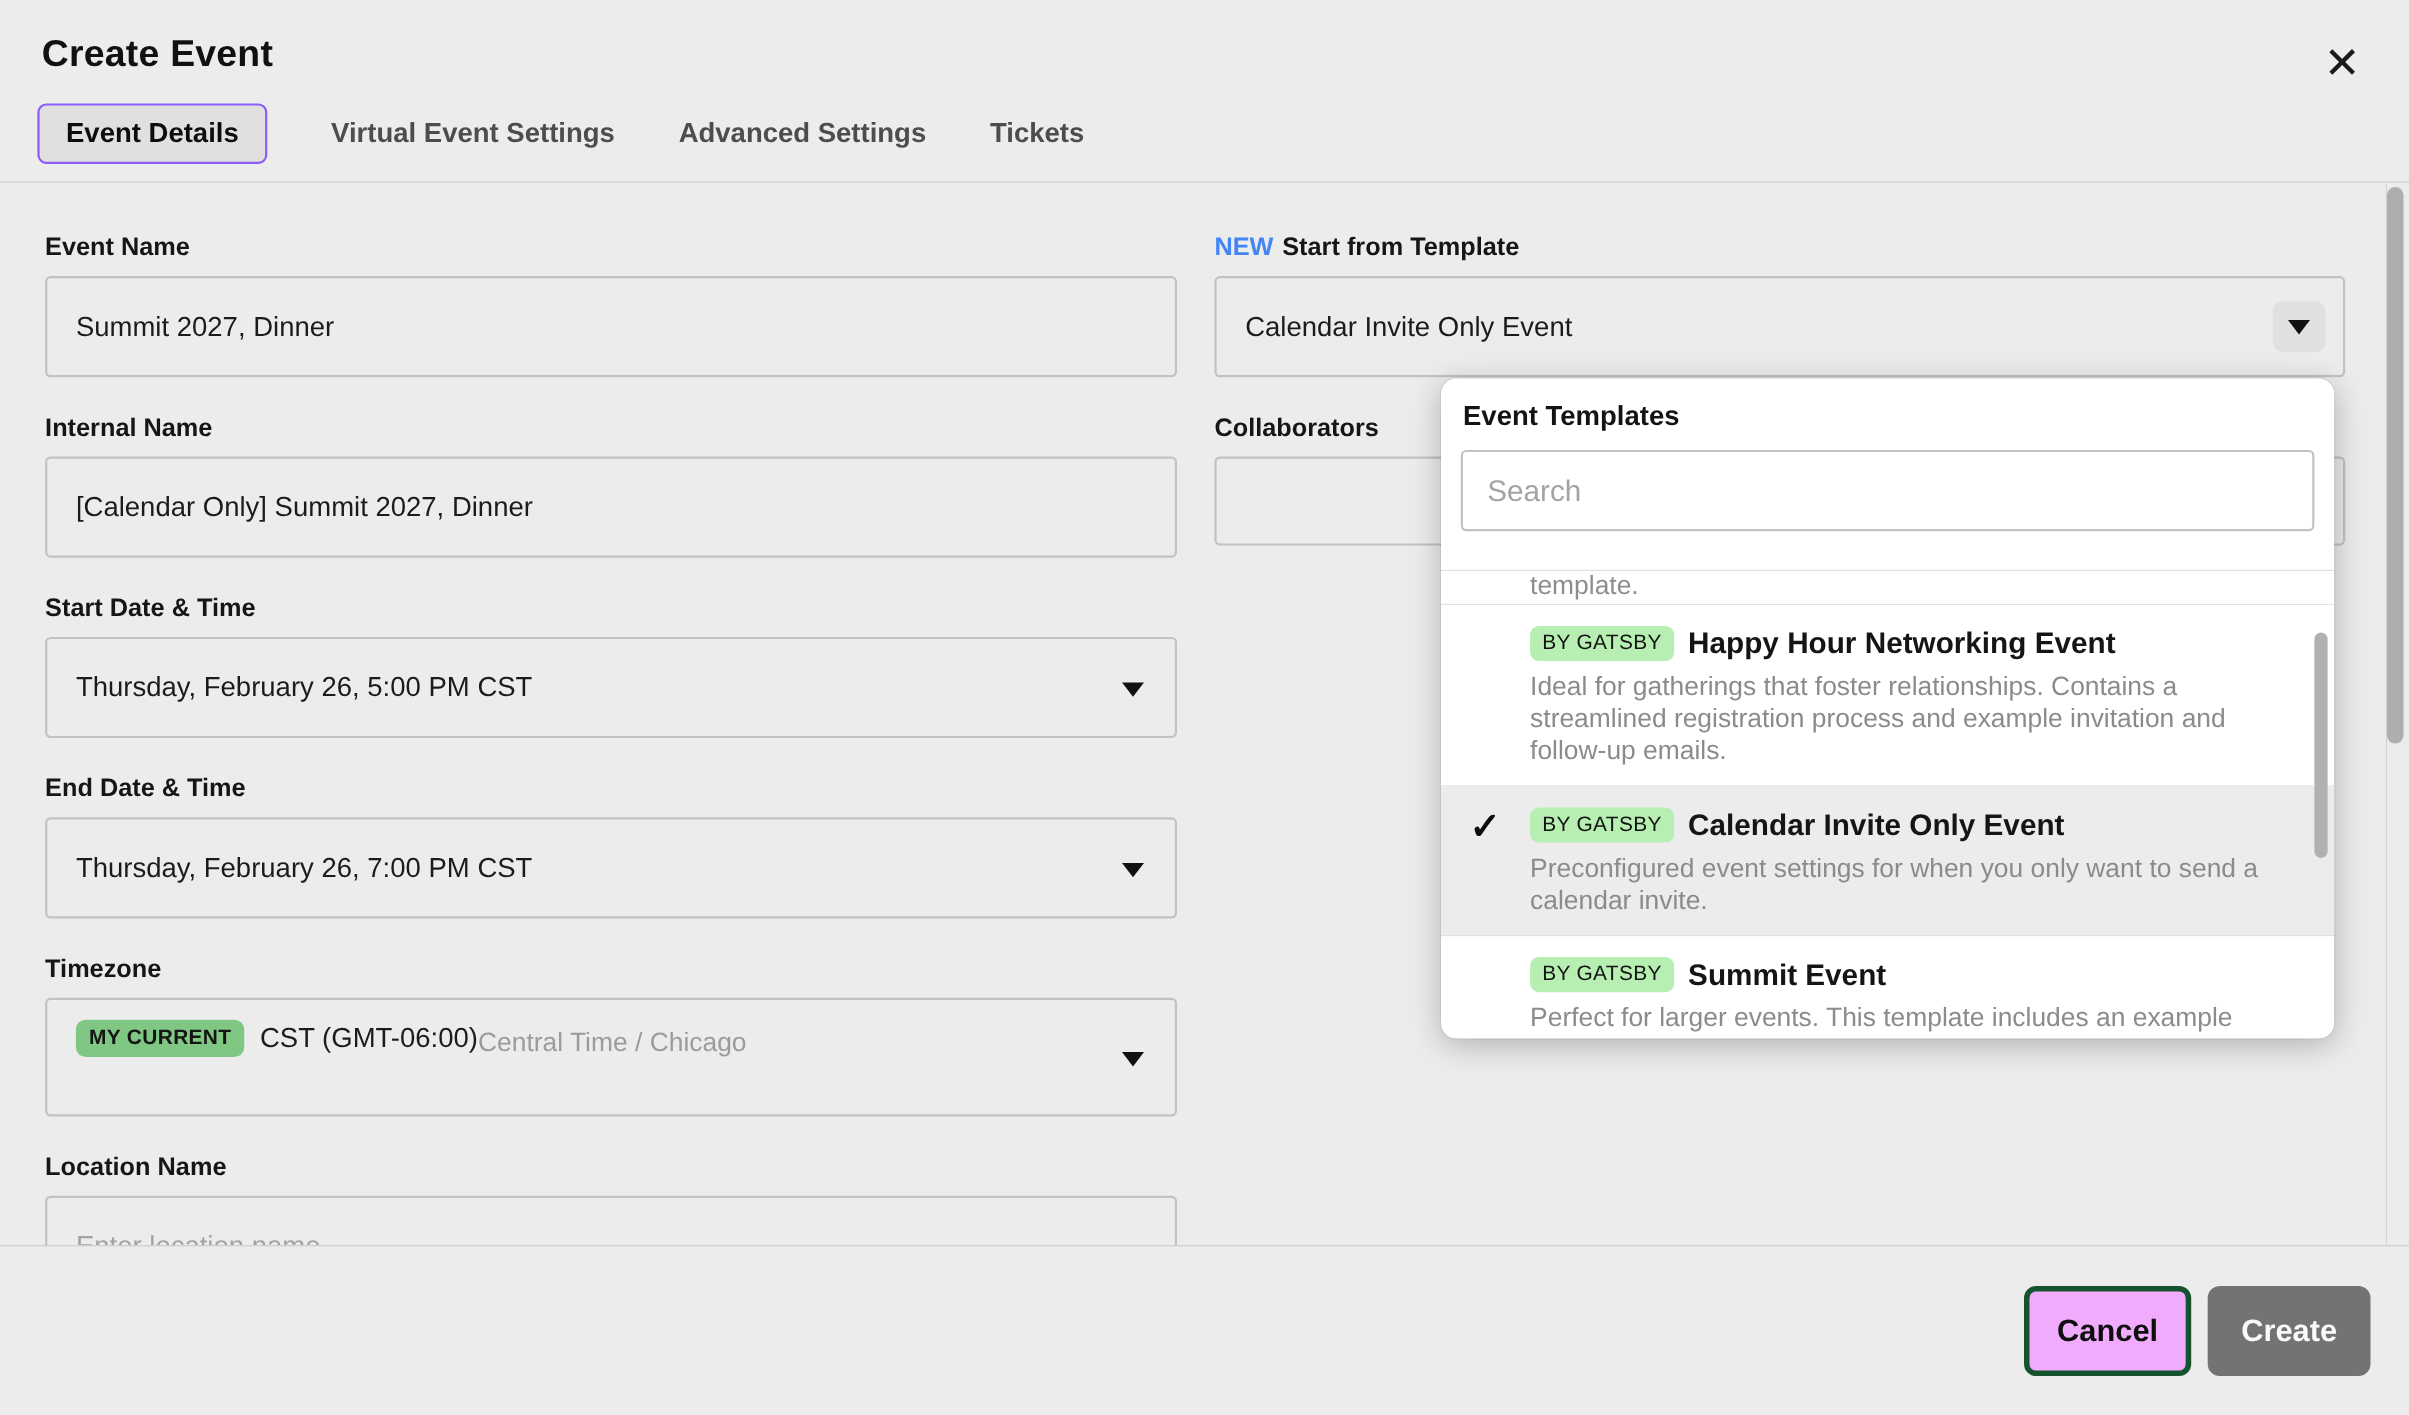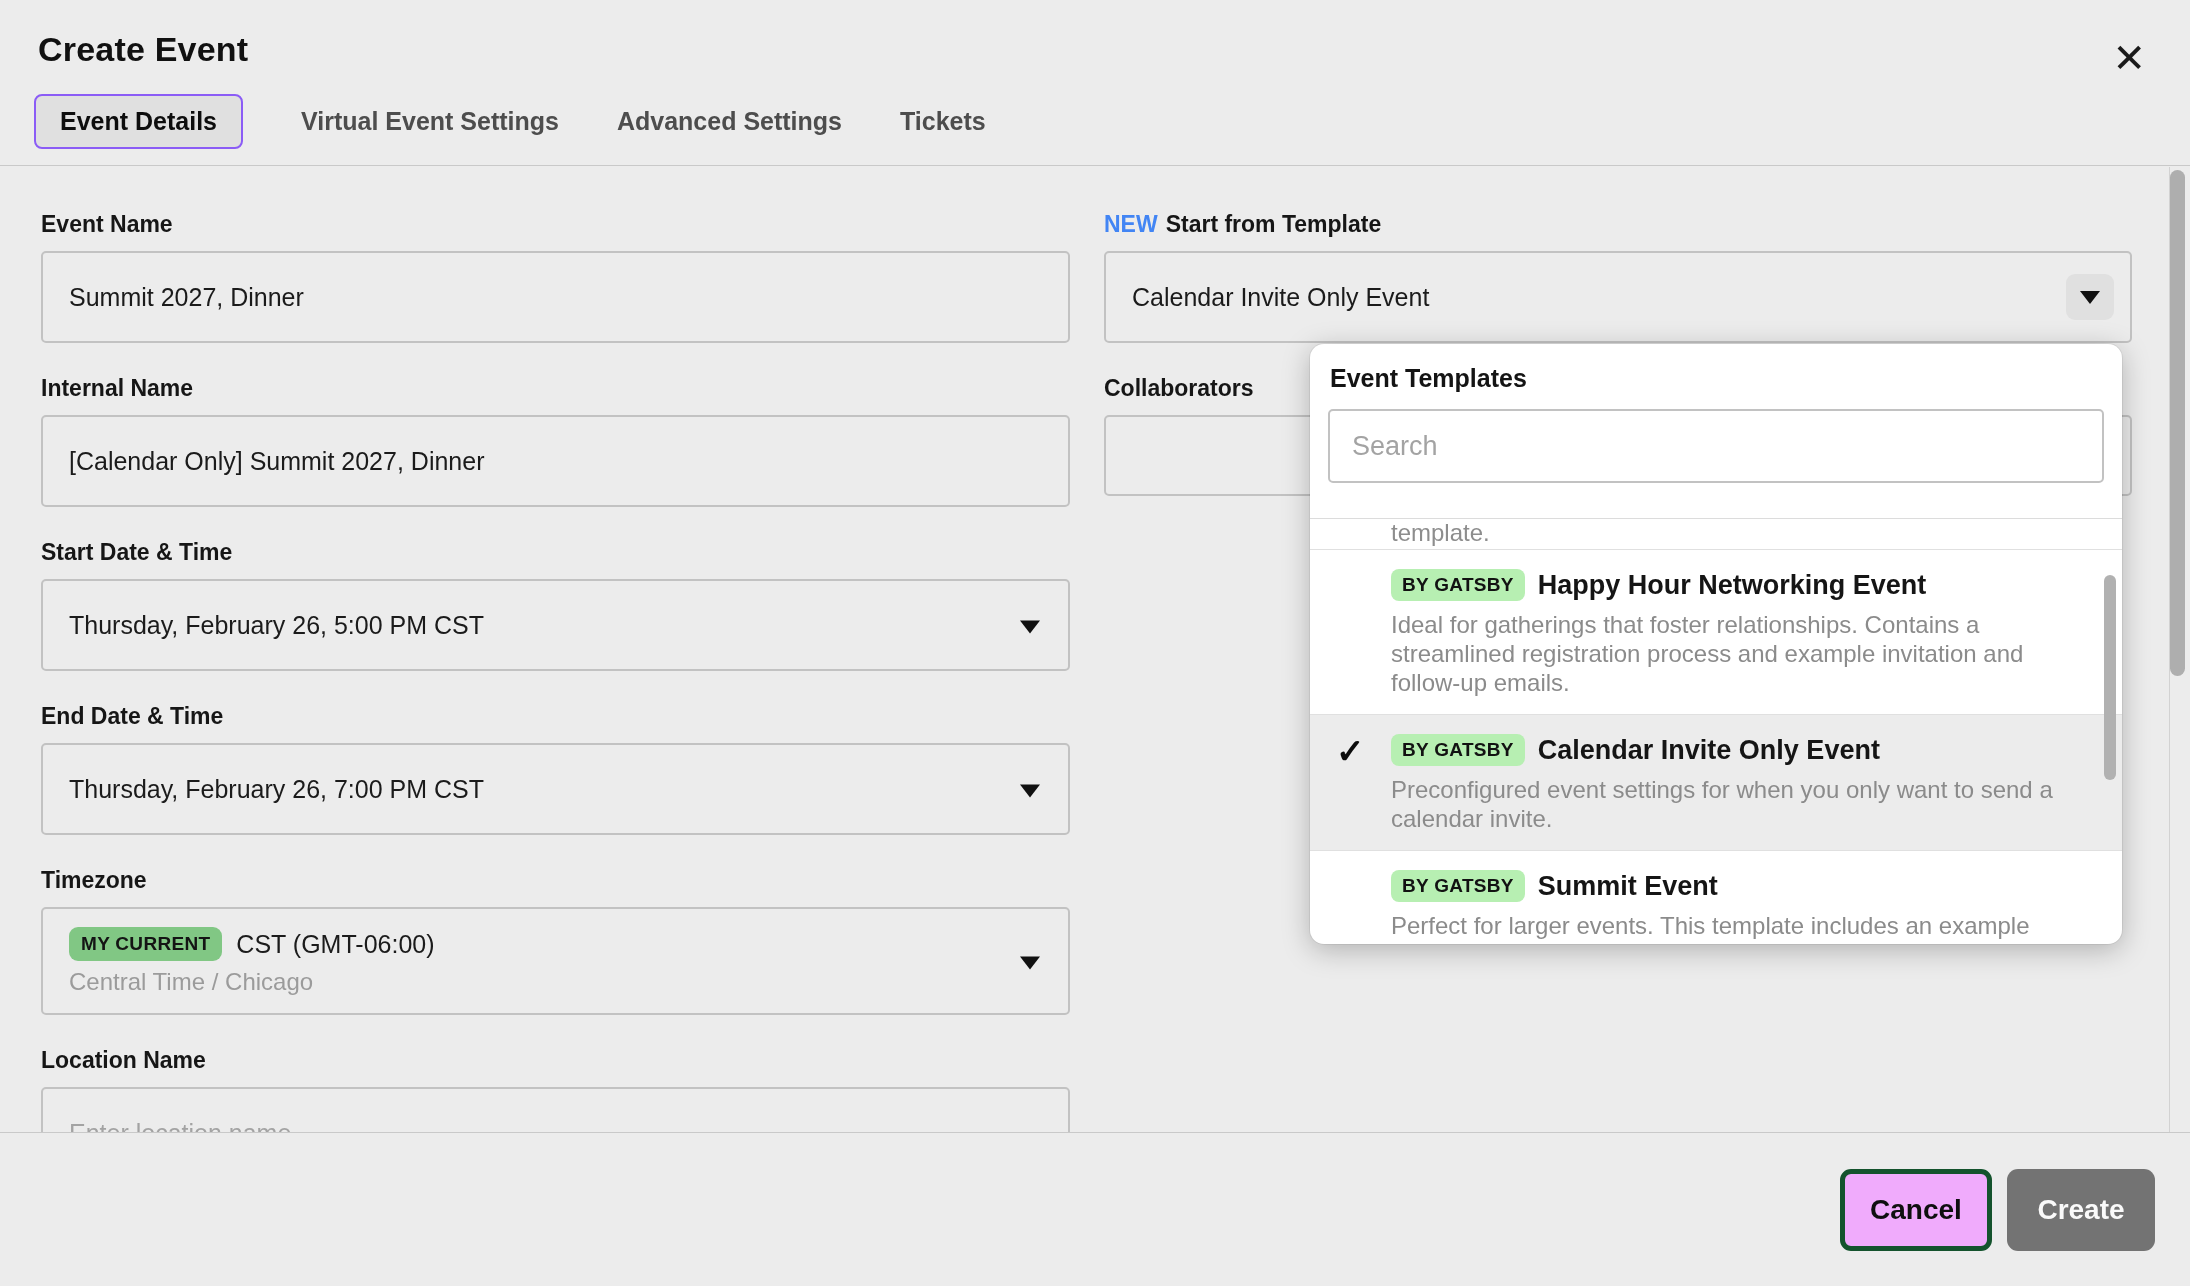--- a/index.html
+++ b/index.html
@@ -38,21 +38,21 @@
     display:flex; align-items:center; padding:0 26px;
     font-size:25px; color:#1b1b1b; background:transparent;
   }
   .placeholder { color:#a3a3a3; }
   .caret {
     position:absolute; right:28px; top:50%; transform:translateY(-35%);
     width:0; height:0;
     border-left:10px solid transparent; border-right:10px solid transparent;
     border-top:13px solid #111;
   }
-  .select.tall { height:108px; align-items:flex-start; padding-top:18px; flex-direction:column; justify-content:flex-start; }
+  .select.tall { height:108px; align-items:flex-start; padding-top:18px; flex-direction:row; justify-content:flex-start; }
   .tz-line1 { display:flex; align-items:center; gap:14px; }
   .tz-secondary { font-size:24px; color:#9b9b9b; margin-top:7px; }
   .badge-current {
     background:#81c784; color:#141414; font-size:19px; font-weight:700;
     padding:6px 12px; border-radius:9px; letter-spacing:.3px; white-space:nowrap;
   }
   .caret-button {
     position:absolute; right:16px; top:50%; transform:translateY(-50%);
     width:48px; height:46px; background:#e0e0e0; border-radius:9px;
     display:flex; align-items:center; justify-content:center; cursor:pointer;
@@ -76,21 +76,21 @@
     font-size:27px; color:#a3a3a3;
   }
   .popup-list { position:absolute; left:0; right:0; top:153px; bottom:0; border-top:1px solid #dcdcdc; overflow:hidden;margin-top:21px; }
   .row-partial { height:31px; padding-left:81px; font-size:24px; color:#8d8d8d; border-bottom:1px solid #e0e0e0; display:flex; align-items:flex-start; }
   .tpl-row { position:relative; padding:19px 42px 17px 81px; border-bottom:1px solid #e0e0e0; cursor:pointer; }
   .tpl-row:last-child { border-bottom:none; }
   .tpl-row.selected { background:#ececec; }
   .tpl-check { position:absolute; left:26px; top:16px; font-size:34px; font-weight:900; color:#0c0c0c; }
   .tpl-titleline { display:flex; align-items:center; gap:13px; margin-bottom:9px; }
   .badge-gatsby {
-    background:#b7efb2; color:#121212; font-size:19px; font-weight:700;
+    background:#b7efb2; color:#121212; font-size:19px; font-weight:400;
     padding:5px 11px; border-radius:8px; letter-spacing:.3px; white-space:nowrap;
   }
   .tpl-title { font-size:27px; font-weight:600; color:#151515; white-space:nowrap; }
   .tpl-desc { font-size:24px; line-height:29px; color:#8b8b8b; max-width:690px; }
   .popup-scrollthumb { position:absolute; right:6px; top:231px; width:12px; height:205px; background:#b1b1b1; border-radius:6px; }
 
   
   .outer-scrollthumb { position:absolute; left:2170px; top:170px; width:15px; height:506px; background:#aeaeae; border-radius:8px; z-index:5; }
 
   

